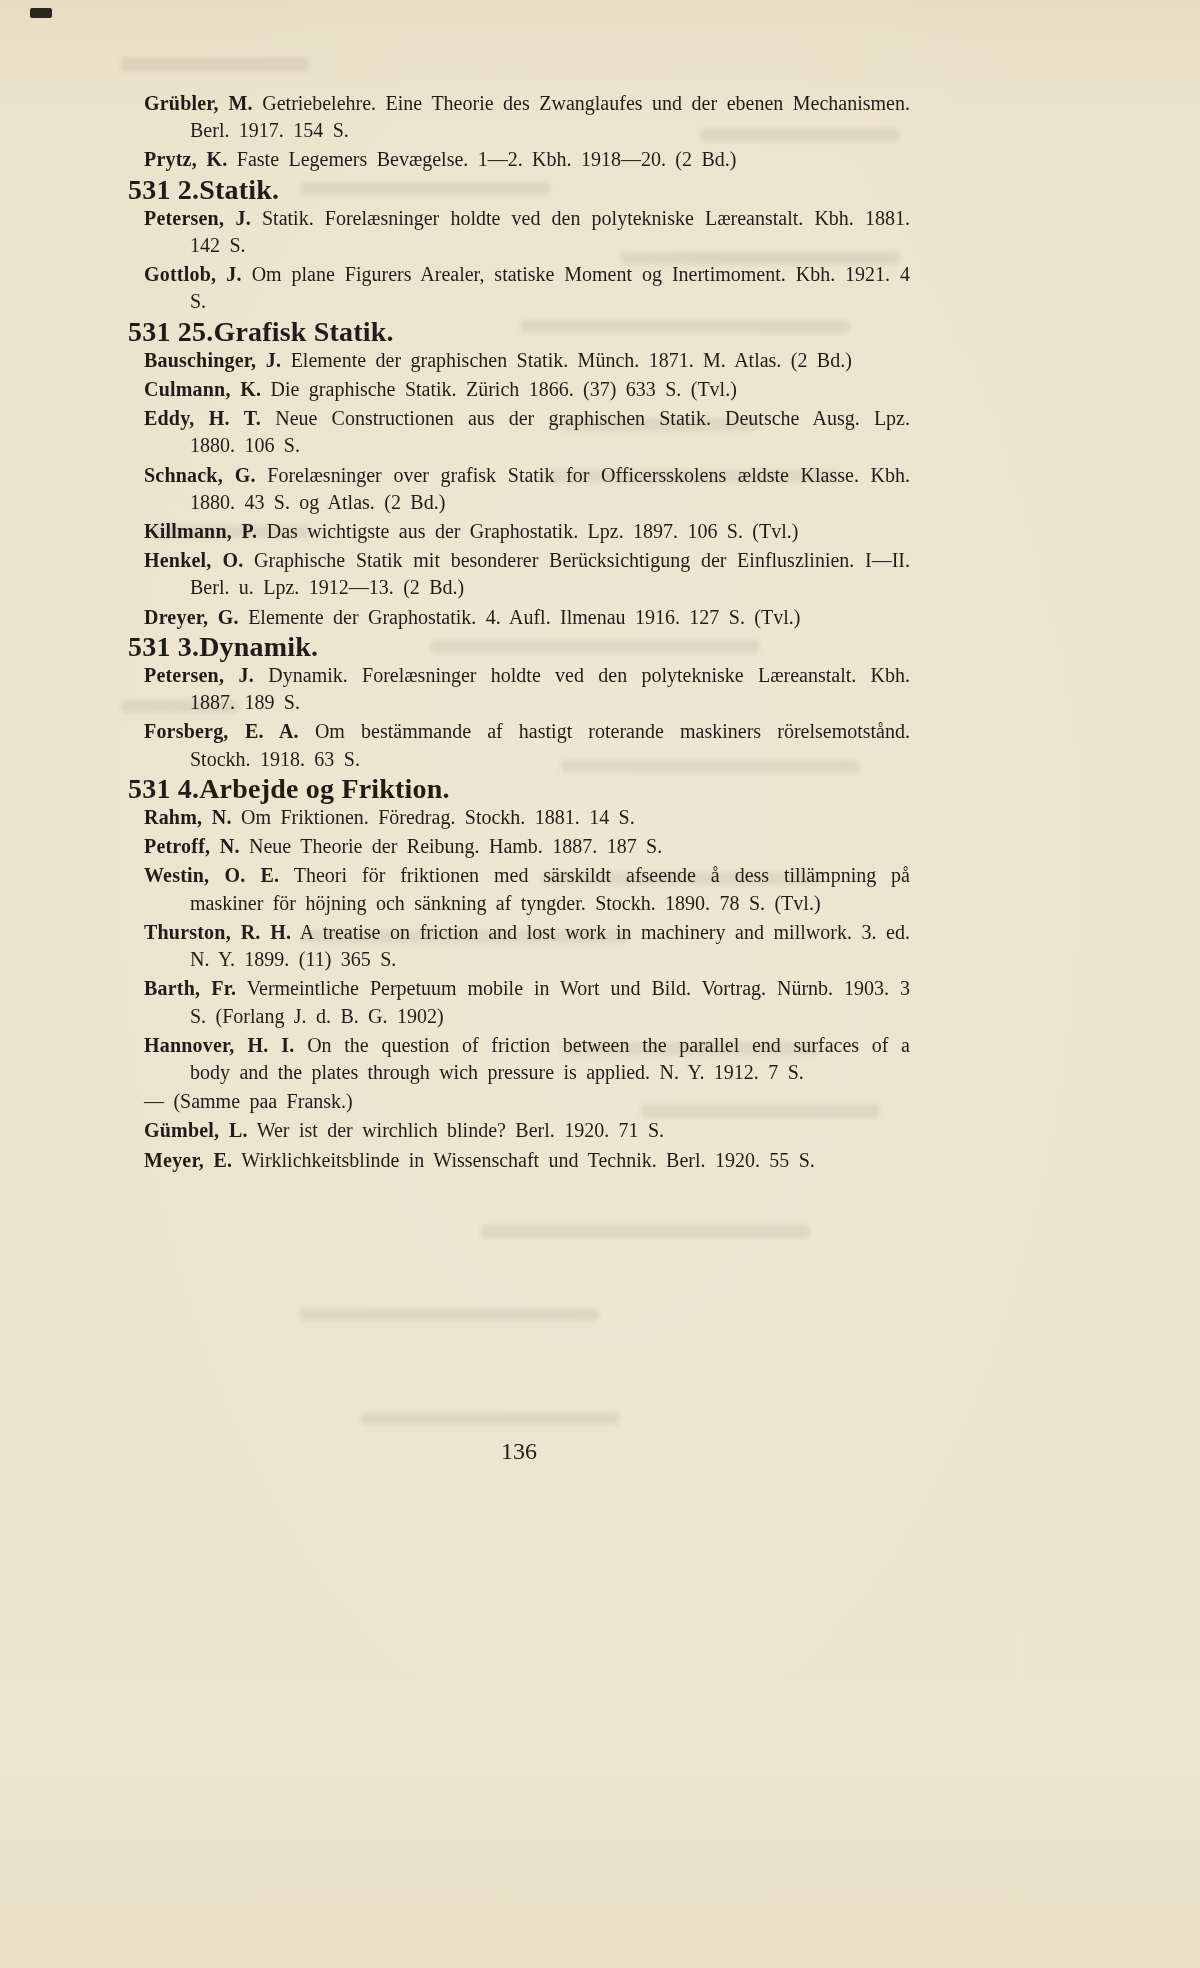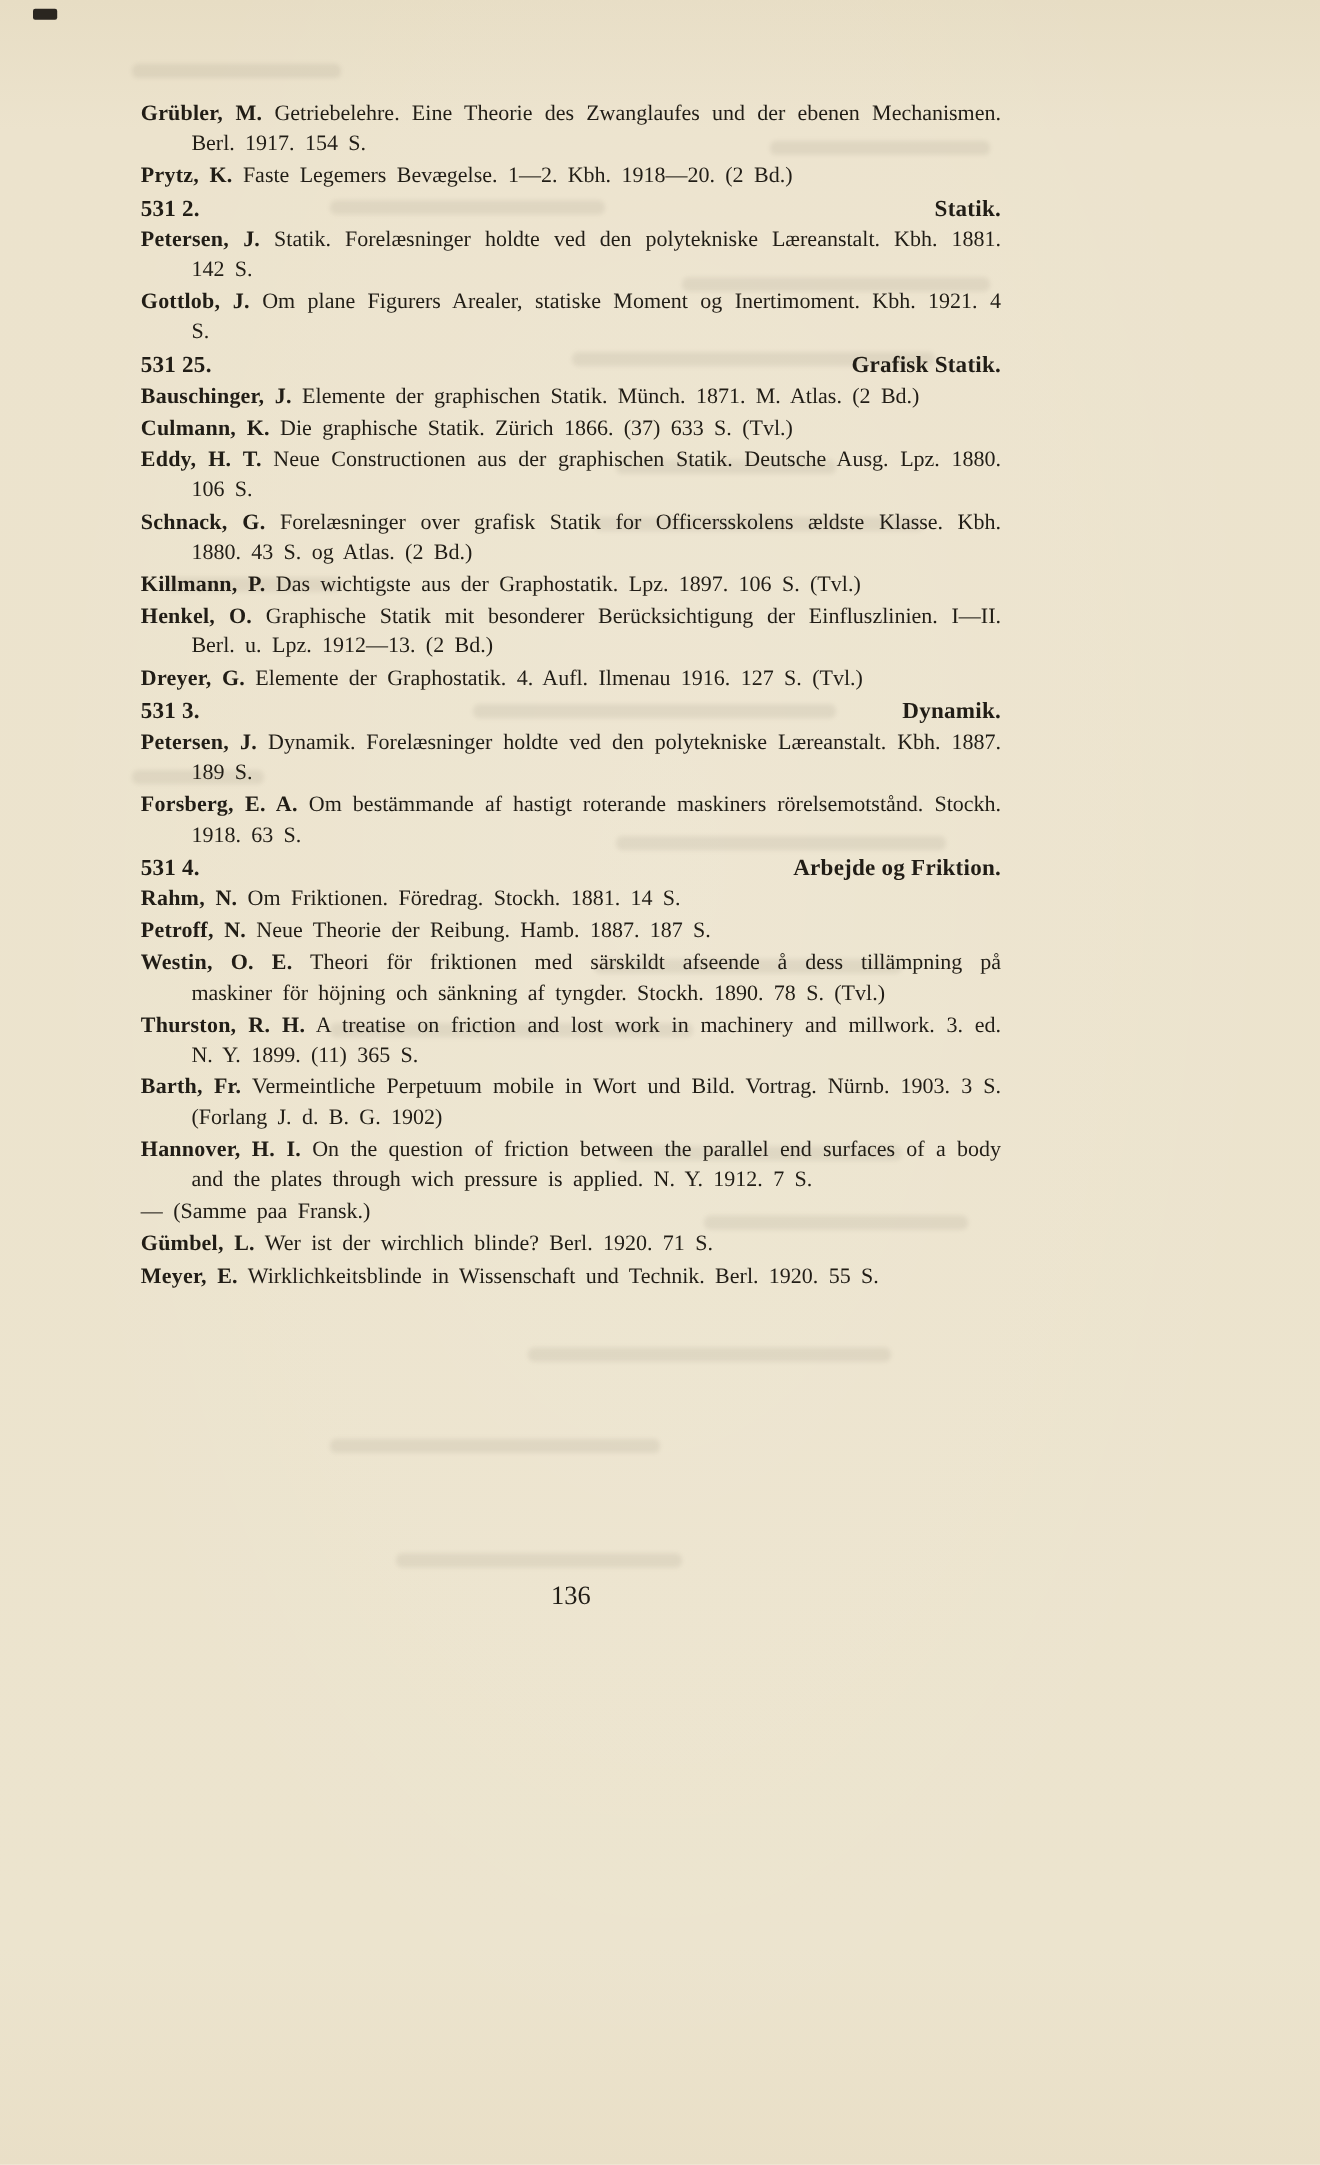--- a/index.html
+++ b/index.html
@@ -17,37 +17,36 @@
     color: #211d16;
     position: relative;
   }
   .page-content {
     position: absolute;
     left: 128px;
     top: 90px;
     width: 782px;
   }
   .entry {
-    margin: 0 0 2px 0;
+    margin: 0 0 2px 16px;
     padding-left: 46px;
     text-indent: -46px;
     text-align: justify;
     font-size: 20px;
     line-height: 27.2px;
     word-spacing: 0.22em;
   }
   .author {
     font-weight: bold;
     letter-spacing: 0.2px;
   }
   .section {
     display: flex;
-    justify-content: space-between;
     font-weight: bold;
-    font-size: 21px;
+    font-size: 28px;
     line-height: 27.2px;
     margin: 0 0 2px 0;
     letter-spacing: 0.2px;
   }
   .page-number {
     position: absolute;
     left: 128px;
     top: 1438px;
     width: 782px;
     text-align: center;

